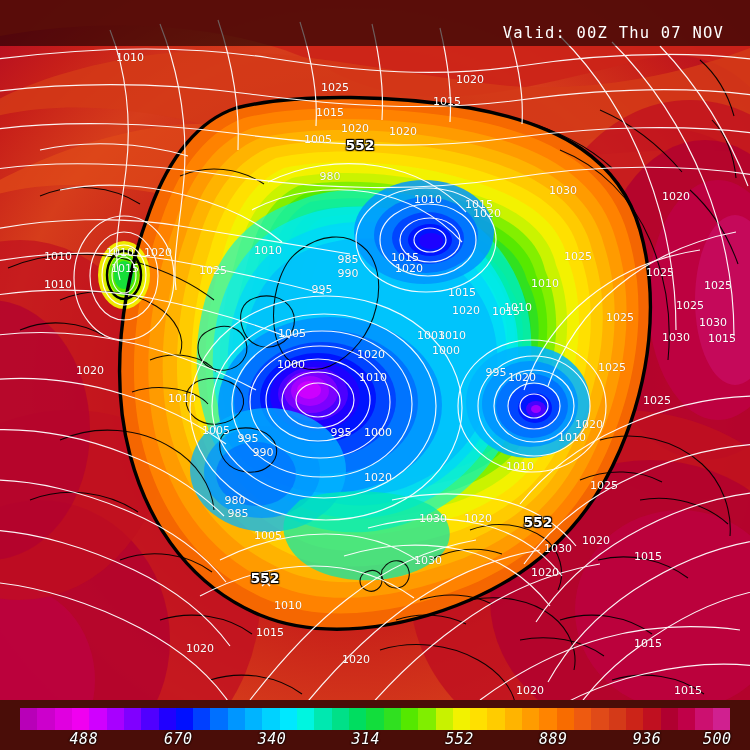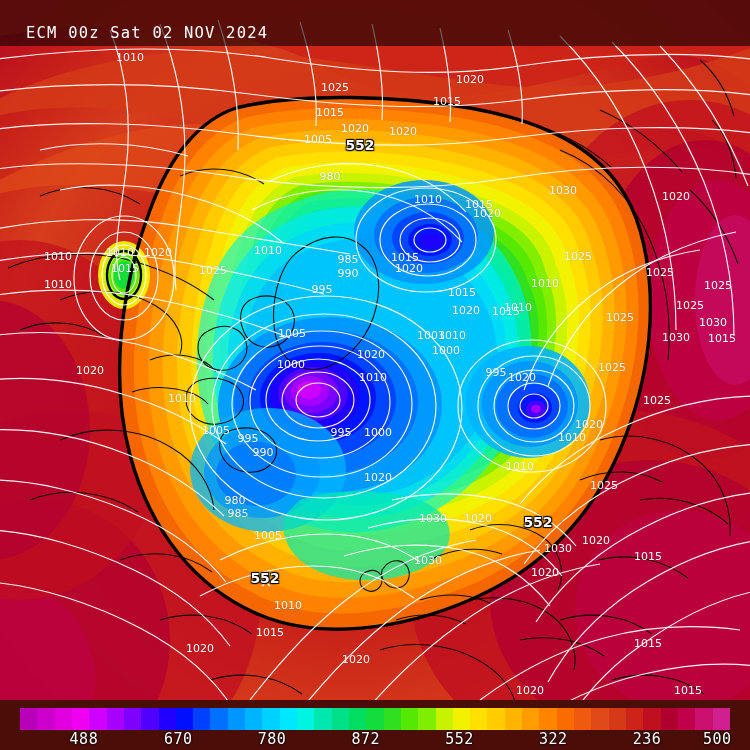--- a/index.html
+++ b/index.html
@@ -29,21 +29,21 @@
 
   
   #scale-zone{position:absolute;left:0;top:700px;width:750px;height:50px;z-index:45;
               background:#4a0d08;}
   #scale-bar{position:absolute;left:20px;top:8px;width:710px;height:22px;
              display:flex;}
   #scale-bar .sw{flex:1 1 0;height:100%;}
   #scale-ticks{position:absolute;left:20px;top:30px;width:710px;height:20px;}
   #scale-ticks .tk{position:absolute;top:0;color:#fff;font-size:15px;
                    transform:translateX(-50%);letter-spacing:0.5px;
-                   text-shadow:0 0 2px #000,0 0 2px #000;}
+                   text-shadow:0 0 2px #000,0 0 2px #000;font-style:italic;}
 
   
   .iso-lbl{position:absolute;color:#ffffff;font-size:11px;z-index:25;
            transform:translate(-50%,-50%);white-space:nowrap;
            font-family:"DejaVu Sans","Liberation Sans",sans-serif;
            text-shadow:0 0 1px rgba(0,0,0,.35);}
   .hgt-lbl{position:absolute;color:#ffffff;font-size:14px;font-weight:bold;
            z-index:30;transform:translate(-50%,-50%);white-space:nowrap;
            font-family:"DejaVu Sans","Liberation Sans",sans-serif;
            text-shadow:1px 1px 1px #000,-1px -1px 1px #000,1px -1px 1px #000,-1px 1px 1px #000;}
@@ -432,21 +432,21 @@
       <div class="iso-lbl" style="left: 530px; top: 690px;">1020</div>
       <div class="iso-lbl" style="left: 688px; top: 690px;">1015</div>
     </div>
   <div id="hgt-labels">
       <div class="hgt-lbl" style="left: 360px; top: 145px;">552</div>
       <div class="hgt-lbl" style="left: 538px; top: 522px;">552</div>
       <div class="hgt-lbl" style="left: 265px; top: 578px;">552</div>
     </div>
 
   <div id="header">
-    <div id="run-label">ECM 00z Sat 02 NOV 2024</div>
+    <div id="valid-label">Valid: 00Z Thu 07 NOV</div>
   </div>
 
 
   <div id="scale-zone">
     <div id="scale-bar">
         <div class="sw" style="background: rgb(184, 0, 184);"></div>
         <div class="sw" style="background: rgb(204, 0, 204);"></div>
         <div class="sw" style="background: rgb(224, 0, 224);"></div>
         <div class="sw" style="background: rgb(240, 0, 240);"></div>
         <div class="sw" style="background: rgb(208, 0, 255);"></div>
@@ -483,22 +483,22 @@
         <div class="sw" style="background: rgb(204, 36, 24);"></div>
         <div class="sw" style="background: rgb(192, 16, 32);"></div>
         <div class="sw" style="background: rgb(176, 0, 48);"></div>
         <div class="sw" style="background: rgb(192, 0, 72);"></div>
         <div class="sw" style="background: rgb(204, 16, 112);"></div>
         <div class="sw" style="background: rgb(208, 32, 144);"></div>
       </div>
     <div id="scale-ticks">
         <div class="tk" style="left: 9%;">488</div>
         <div class="tk" style="left: 22.3%;">670</div>
-        <div class="tk" style="left: 35.5%;">780</div>
-        <div class="tk" style="left: 48.7%;">872</div>
+        <div class="tk" style="left: 35.5%;">340</div>
+        <div class="tk" style="left: 48.7%;">314</div>
         <div class="tk" style="left: 61.9%;">552</div>
-        <div class="tk" style="left: 75.1%;">322</div>
-        <div class="tk" style="left: 88.3%;">236</div>
+        <div class="tk" style="left: 75.1%;">889</div>
+        <div class="tk" style="left: 88.3%;">936</div>
         <div class="tk" style="left: 98.2%;">500</div>
       </div>
   </div>
 
 </div>
 
 </body></html>

